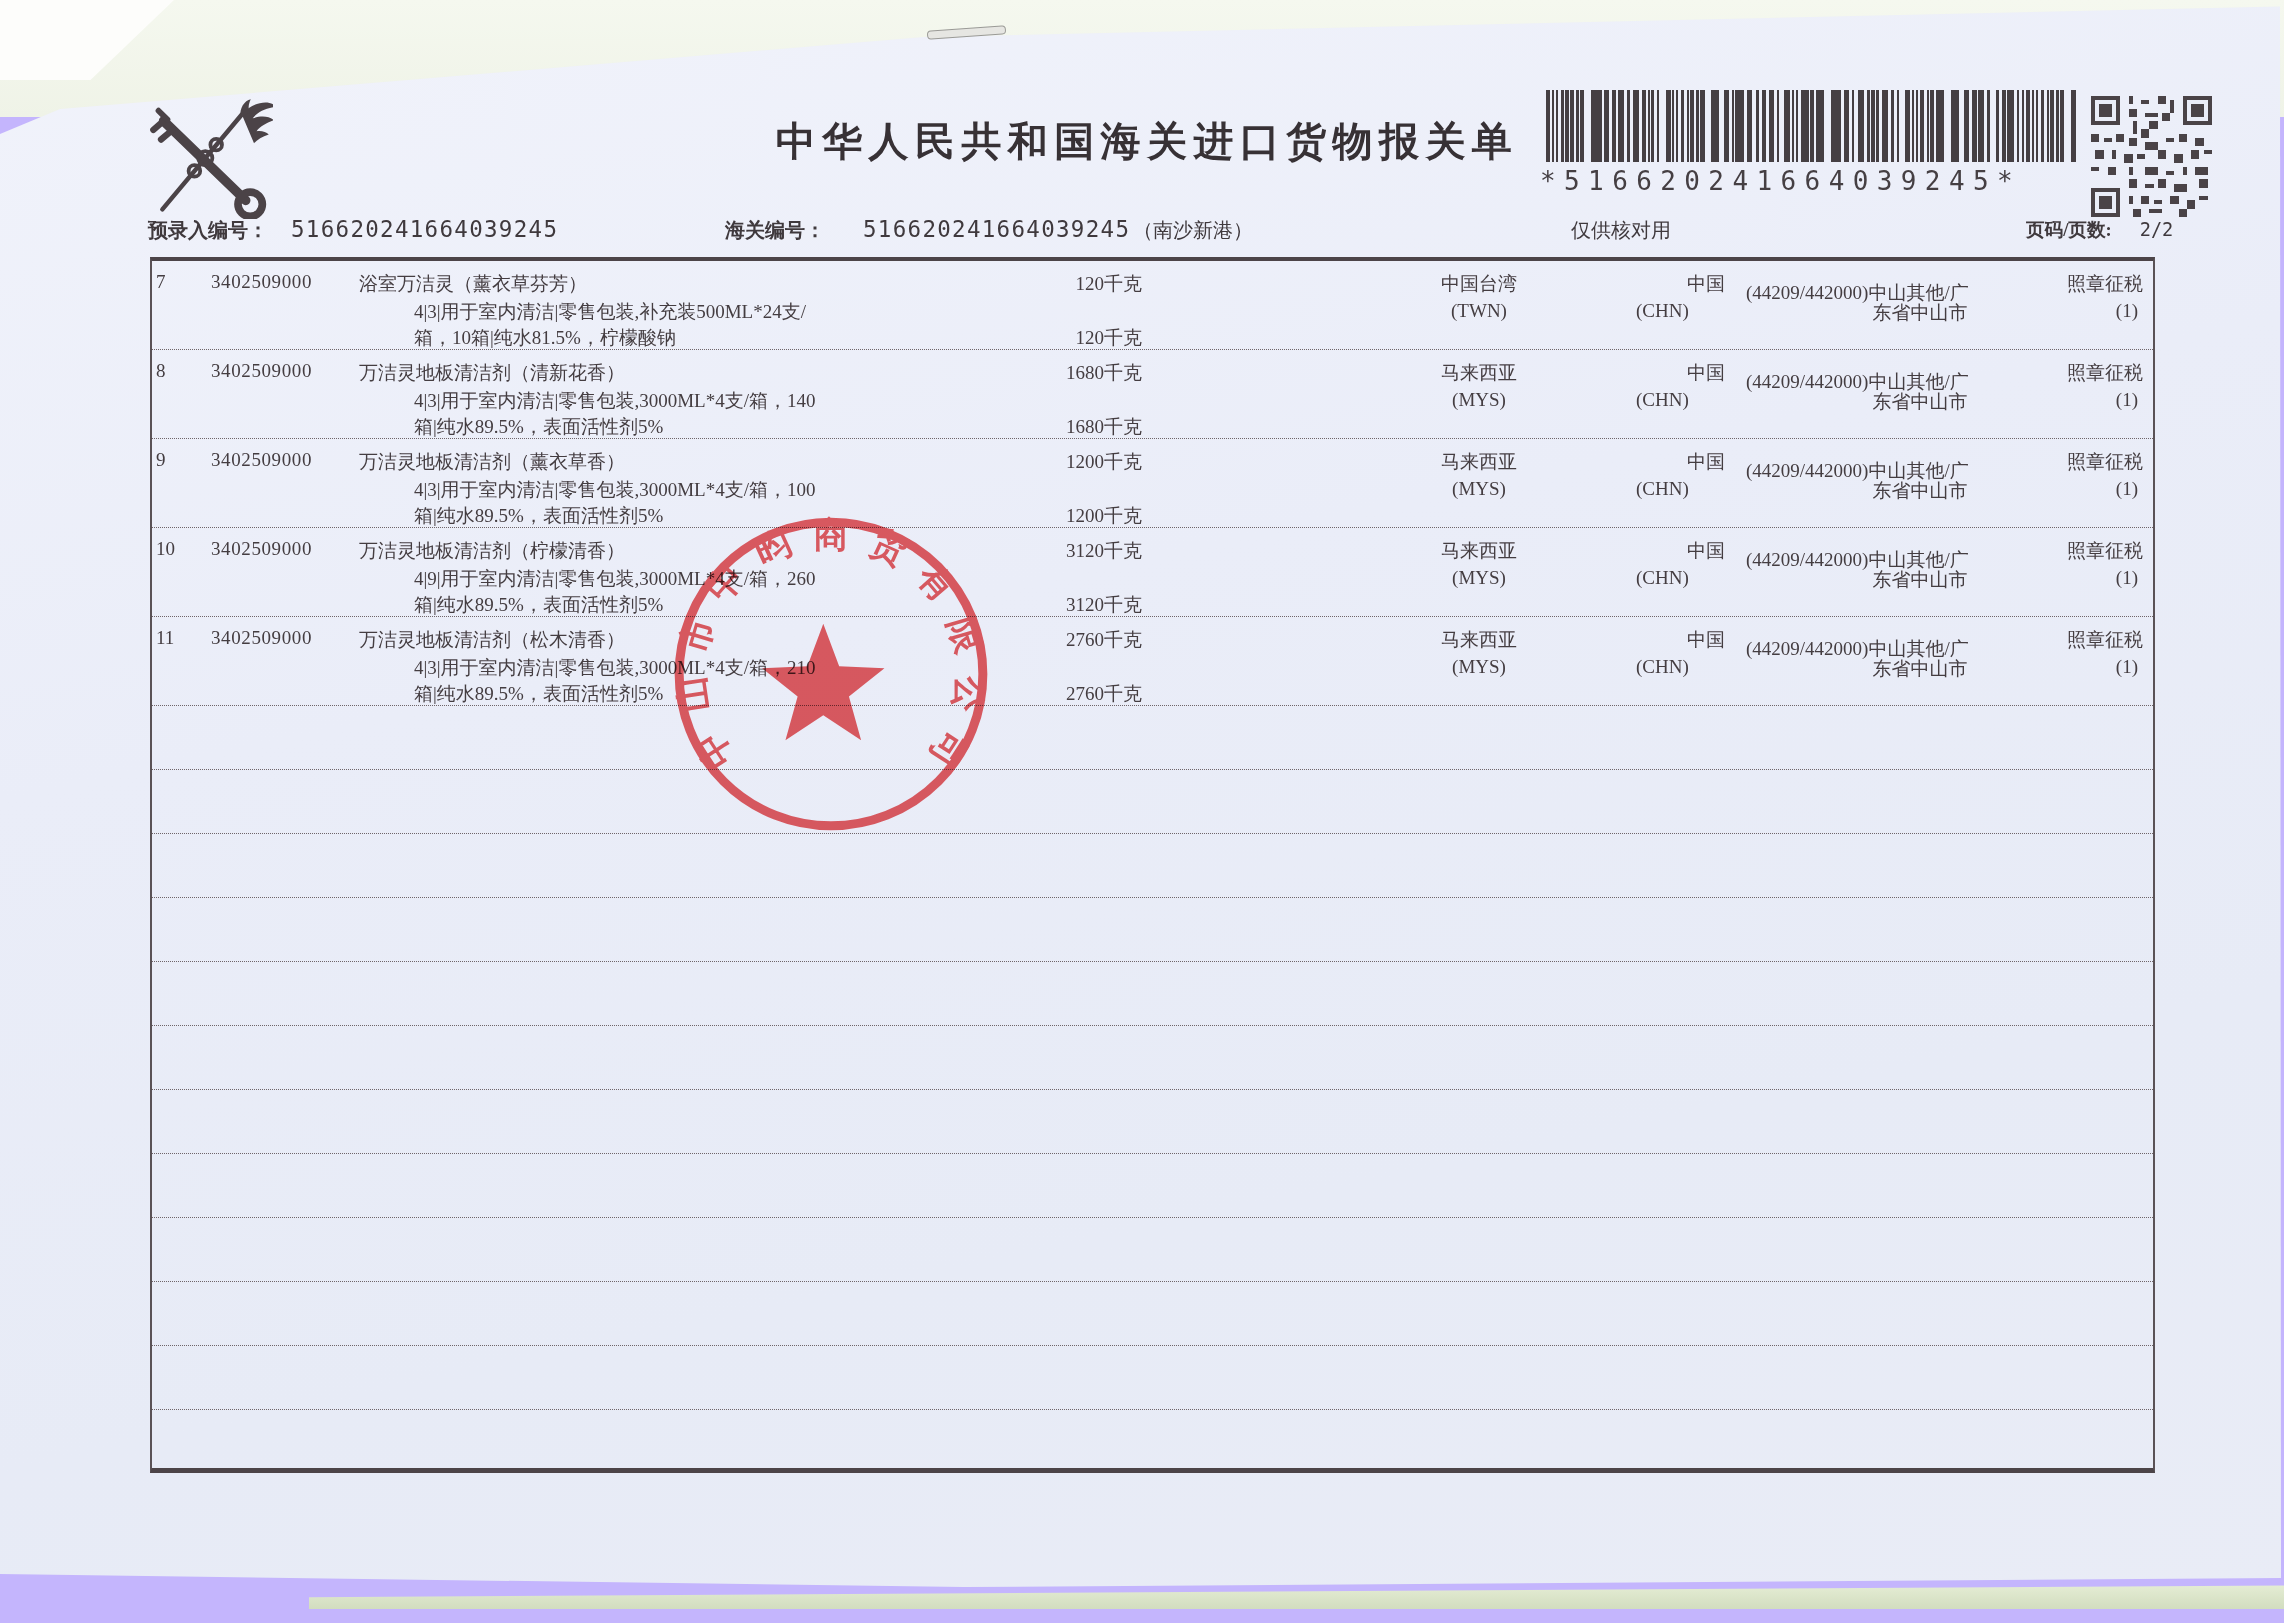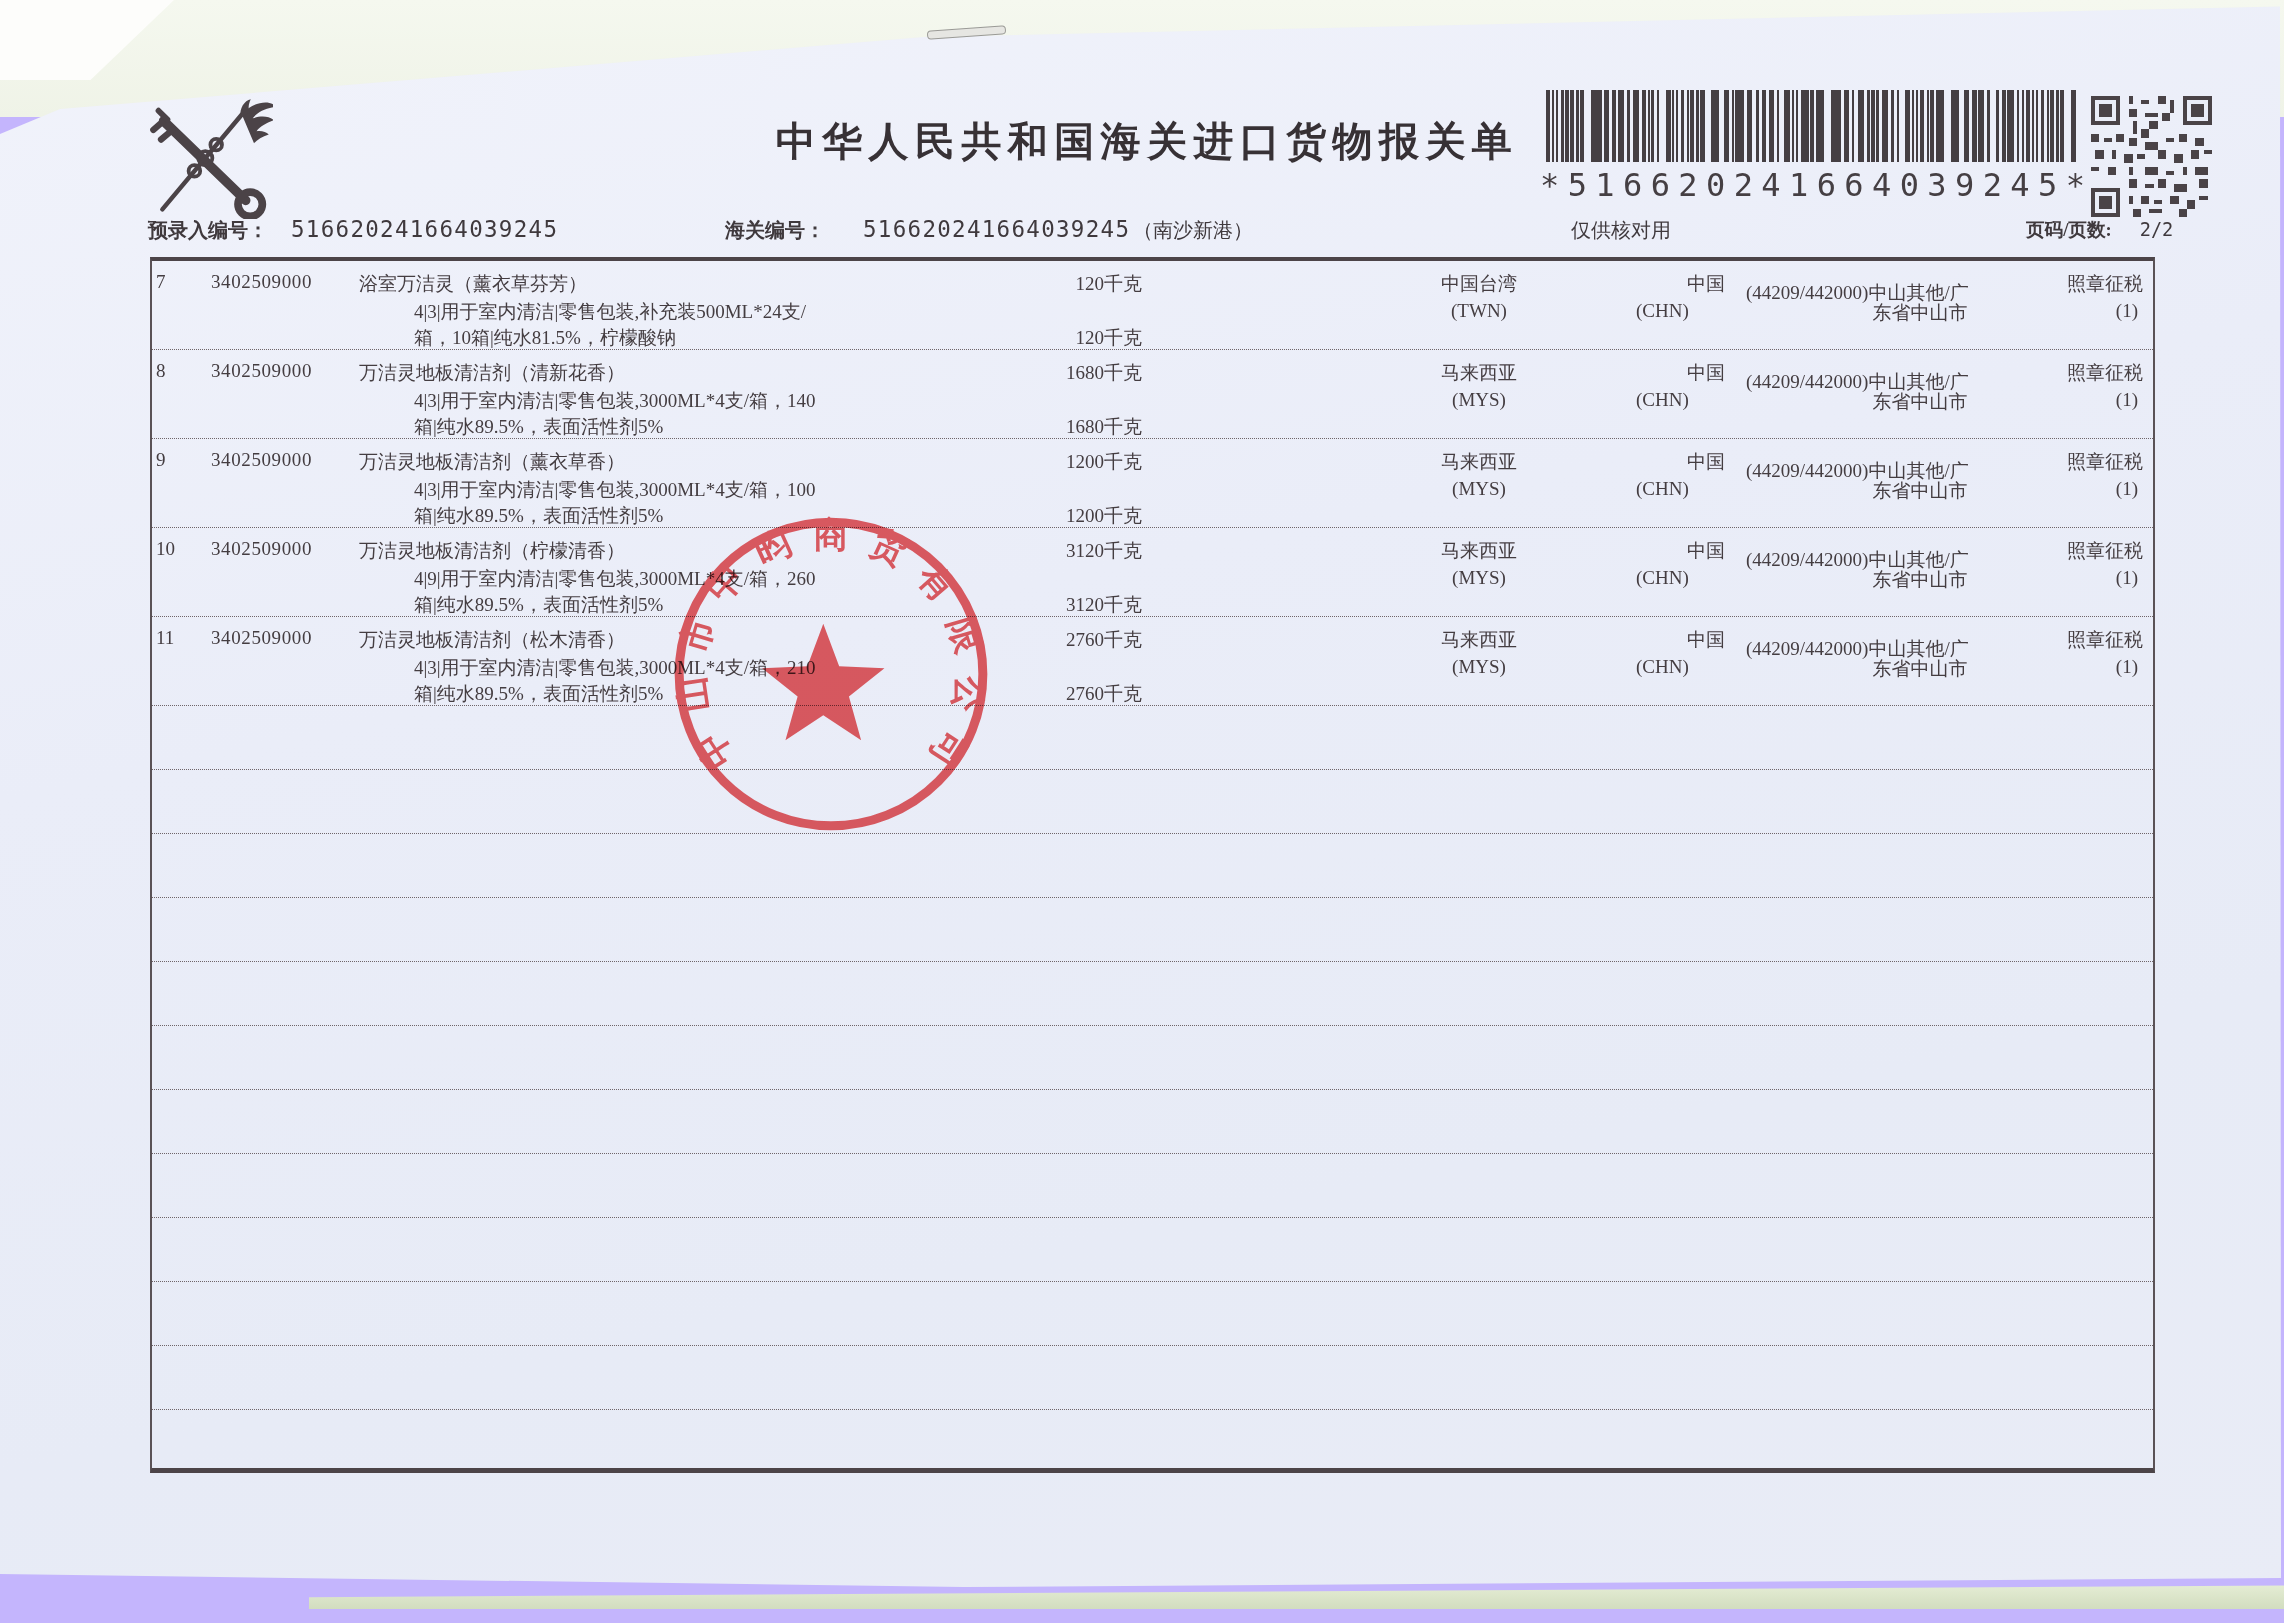--- a/index.html
+++ b/index.html
@@ -23,21 +23,21 @@
   
   .emblem{position:absolute;left:144px;top:94px;}
   .doc-title{position:absolute;left:755px;top:114px;width:784px;text-align:center;
     font-size:40px;font-weight:700;letter-spacing:6.4px;color:#373135;}
   .barcode{position:absolute;left:1546px;top:90px;width:530px;height:72px;
     background-image:
       repeating-linear-gradient(90deg,#453f43 0 2.6px,transparent 2.6px 6.4px,#453f43 6.4px 8.4px,transparent 8.4px 15px),
       repeating-linear-gradient(90deg,#453f43 0 4.5px,transparent 4.5px 10.3px,#453f43 10.3px 12.2px,transparent 12.2px 24px),
       repeating-linear-gradient(90deg,#453f43 0 1.9px,transparent 1.9px 18.6px,#453f43 18.6px 22.5px,transparent 22.5px 34px);}
   .barcode-text{position:absolute;left:1540px;top:166px;width:543px;
-    font-family:"DejaVu Sans Mono","Liberation Mono",monospace;font-size:32px;letter-spacing:8.4px;
+    font-family:"DejaVu Sans Mono","Liberation Mono",monospace;font-size:26px;letter-spacing:8.4px;
     color:#453f43;white-space:nowrap;}
   .qr{position:absolute;left:2091px;top:96px;width:121px;height:121px;}
 
   
   .meta{position:absolute;left:0;top:217px;width:2284px;height:30px;font-size:20px;color:#3f393d;}
   .meta .lab{font-weight:700;}
   .m-presort{position:absolute;left:148px;top:0;}
   .m-presort-v{position:absolute;left:291px;top:-1.3px;font-family:"DejaVu Sans Mono","Liberation Mono",monospace;font-size:22.5px;letter-spacing:1.3px;}
   .m-customs{position:absolute;left:725px;top:0;}
   .m-customs-v{position:absolute;left:863px;top:-1.3px;font-family:"DejaVu Sans Mono","Liberation Mono",monospace;font-size:22.5px;letter-spacing:1.3px;}

